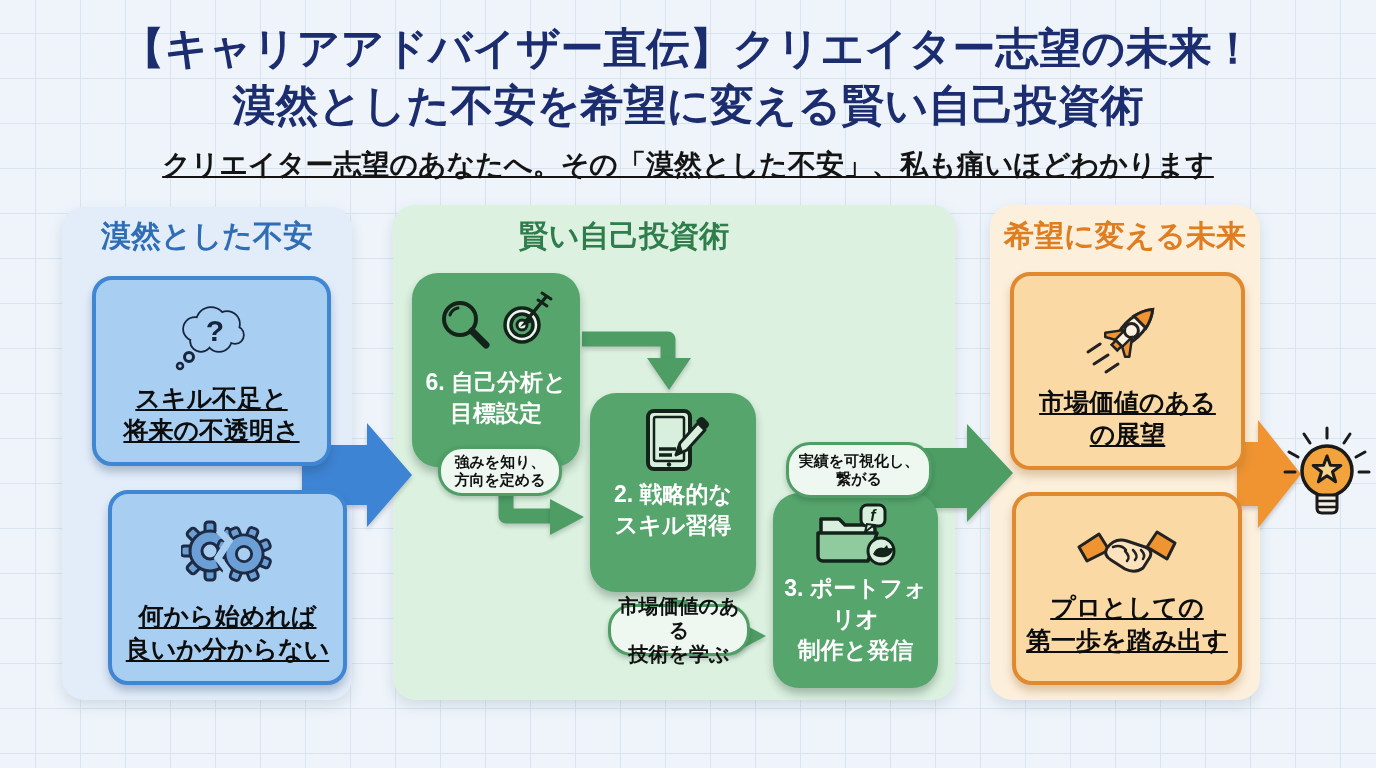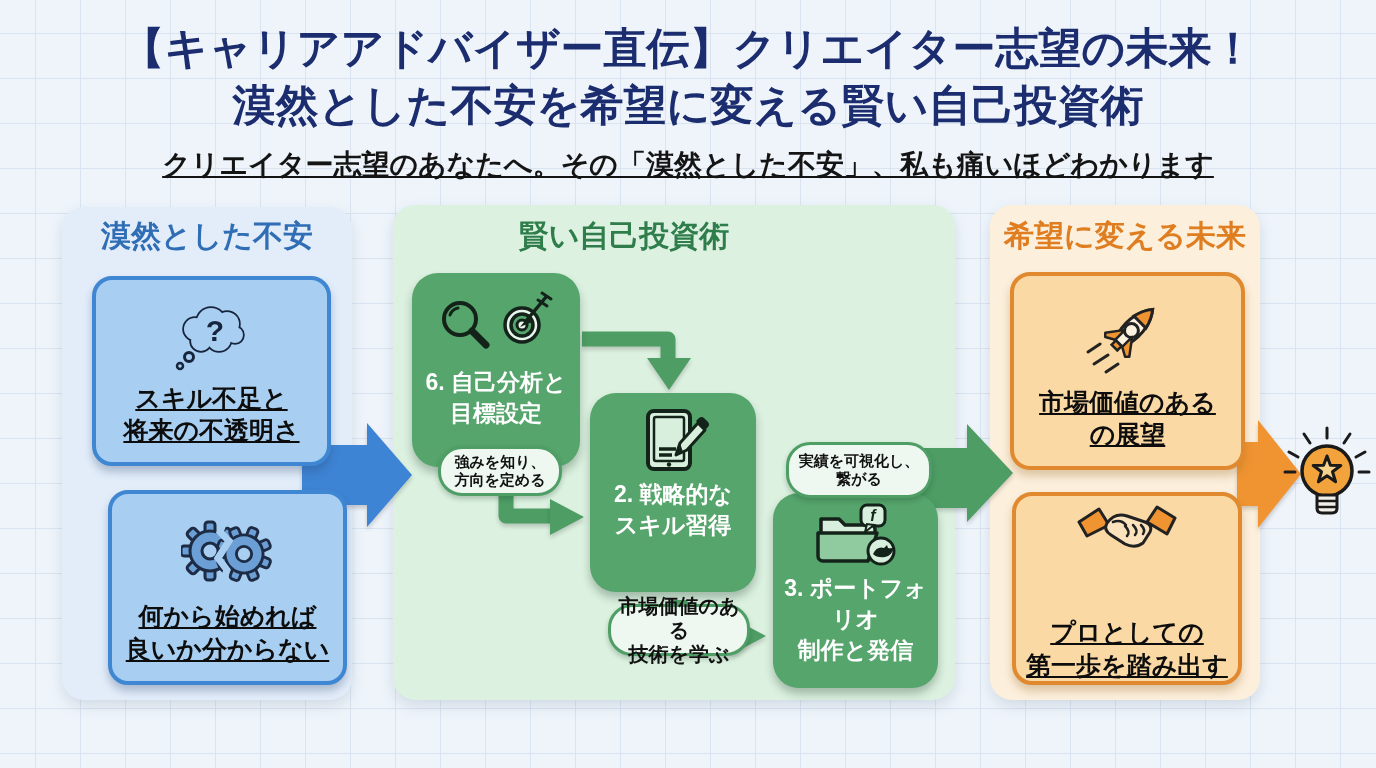--- a/index.html
+++ b/index.html
@@ -25,21 +25,21 @@
   .ph-future{left:990px;width:270px;color:#df7e20;}
   
   .card{border-radius:20px;display:flex;flex-direction:column;align-items:center;justify-content:center;
     gap:6px;text-align:center;z-index:3;}
   .card-text{font-size:25px;font-weight:800;color:#0d0d0d;line-height:1.3;white-space:pre-line;text-decoration:underline;}
   .card-blue{background:#a8cef1;border:4px solid #3f87d3;box-shadow:0 6px 8px rgba(40,70,110,.30);}
   .card-orange{background:#fbd9a5;border:4px solid #e0892f;box-shadow:0 6px 8px rgba(150,100,30,.30);}
   .pc1{left:92px;top:276px;width:231px;height:182px;}
   .pc2{left:108px;top:490px;width:231px;height:187px;}
   .fc1{left:1010px;top:272px;width:227px;height:190px;}
-  .fc2{left:1012px;top:492px;width:222px;height:185px;justify-content:space-between;}
+  .fc2{left:1012px;top:492px;width:222px;height:185px;}
   .step{background:#56a56c;border-radius:26px;display:flex;flex-direction:column;align-items:center;
     justify-content:flex-start;text-align:center;z-index:3;box-shadow:0 6px 9px rgba(25,60,40,.30);}
   .step-title{font-size:23px;font-weight:800;color:#ffffff;line-height:1.35;white-space:pre-line;}
   .st1{left:412px;top:273px;width:168px;height:180px;padding-top:14px;}
   .st2{left:590px;top:393px;width:166px;height:187px;padding-top:12px;}
   .st3{left:773px;top:493px;width:165px;height:185px;padding-top:10px;}
   .pill{background:#eef8f0;border:3px solid #4f9e66;border-radius:24px;display:flex;align-items:center;
     justify-content:center;text-align:center;font-weight:800;color:#111;line-height:1.2;
     white-space:pre-line;z-index:4;box-shadow:0 3px 5px rgba(25,60,40,.25);}
   .pill1{left:438px;top:446px;width:118px;height:44px;font-size:15px;}

